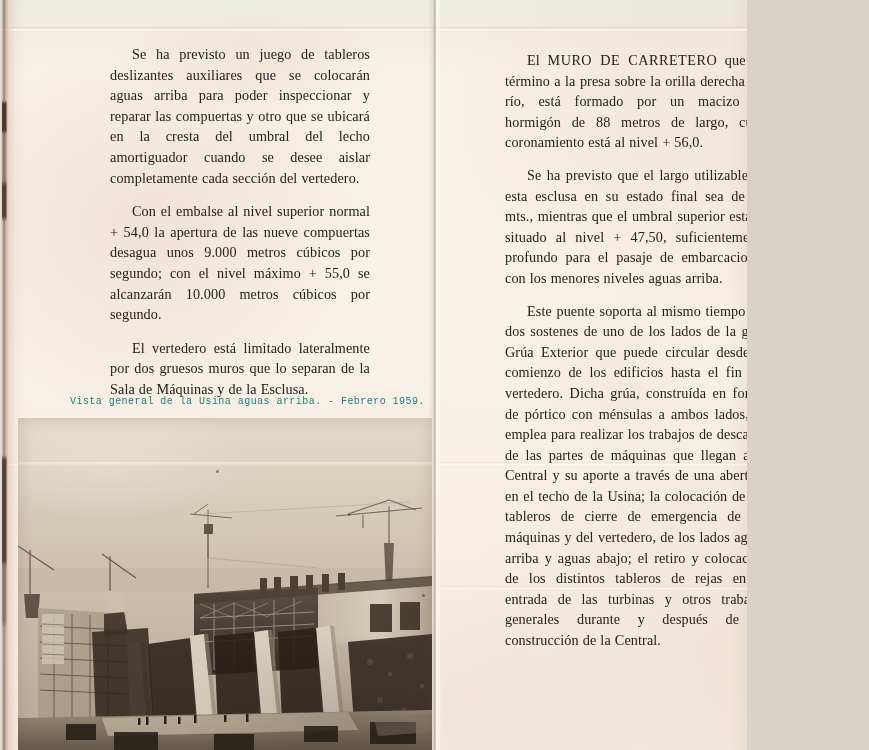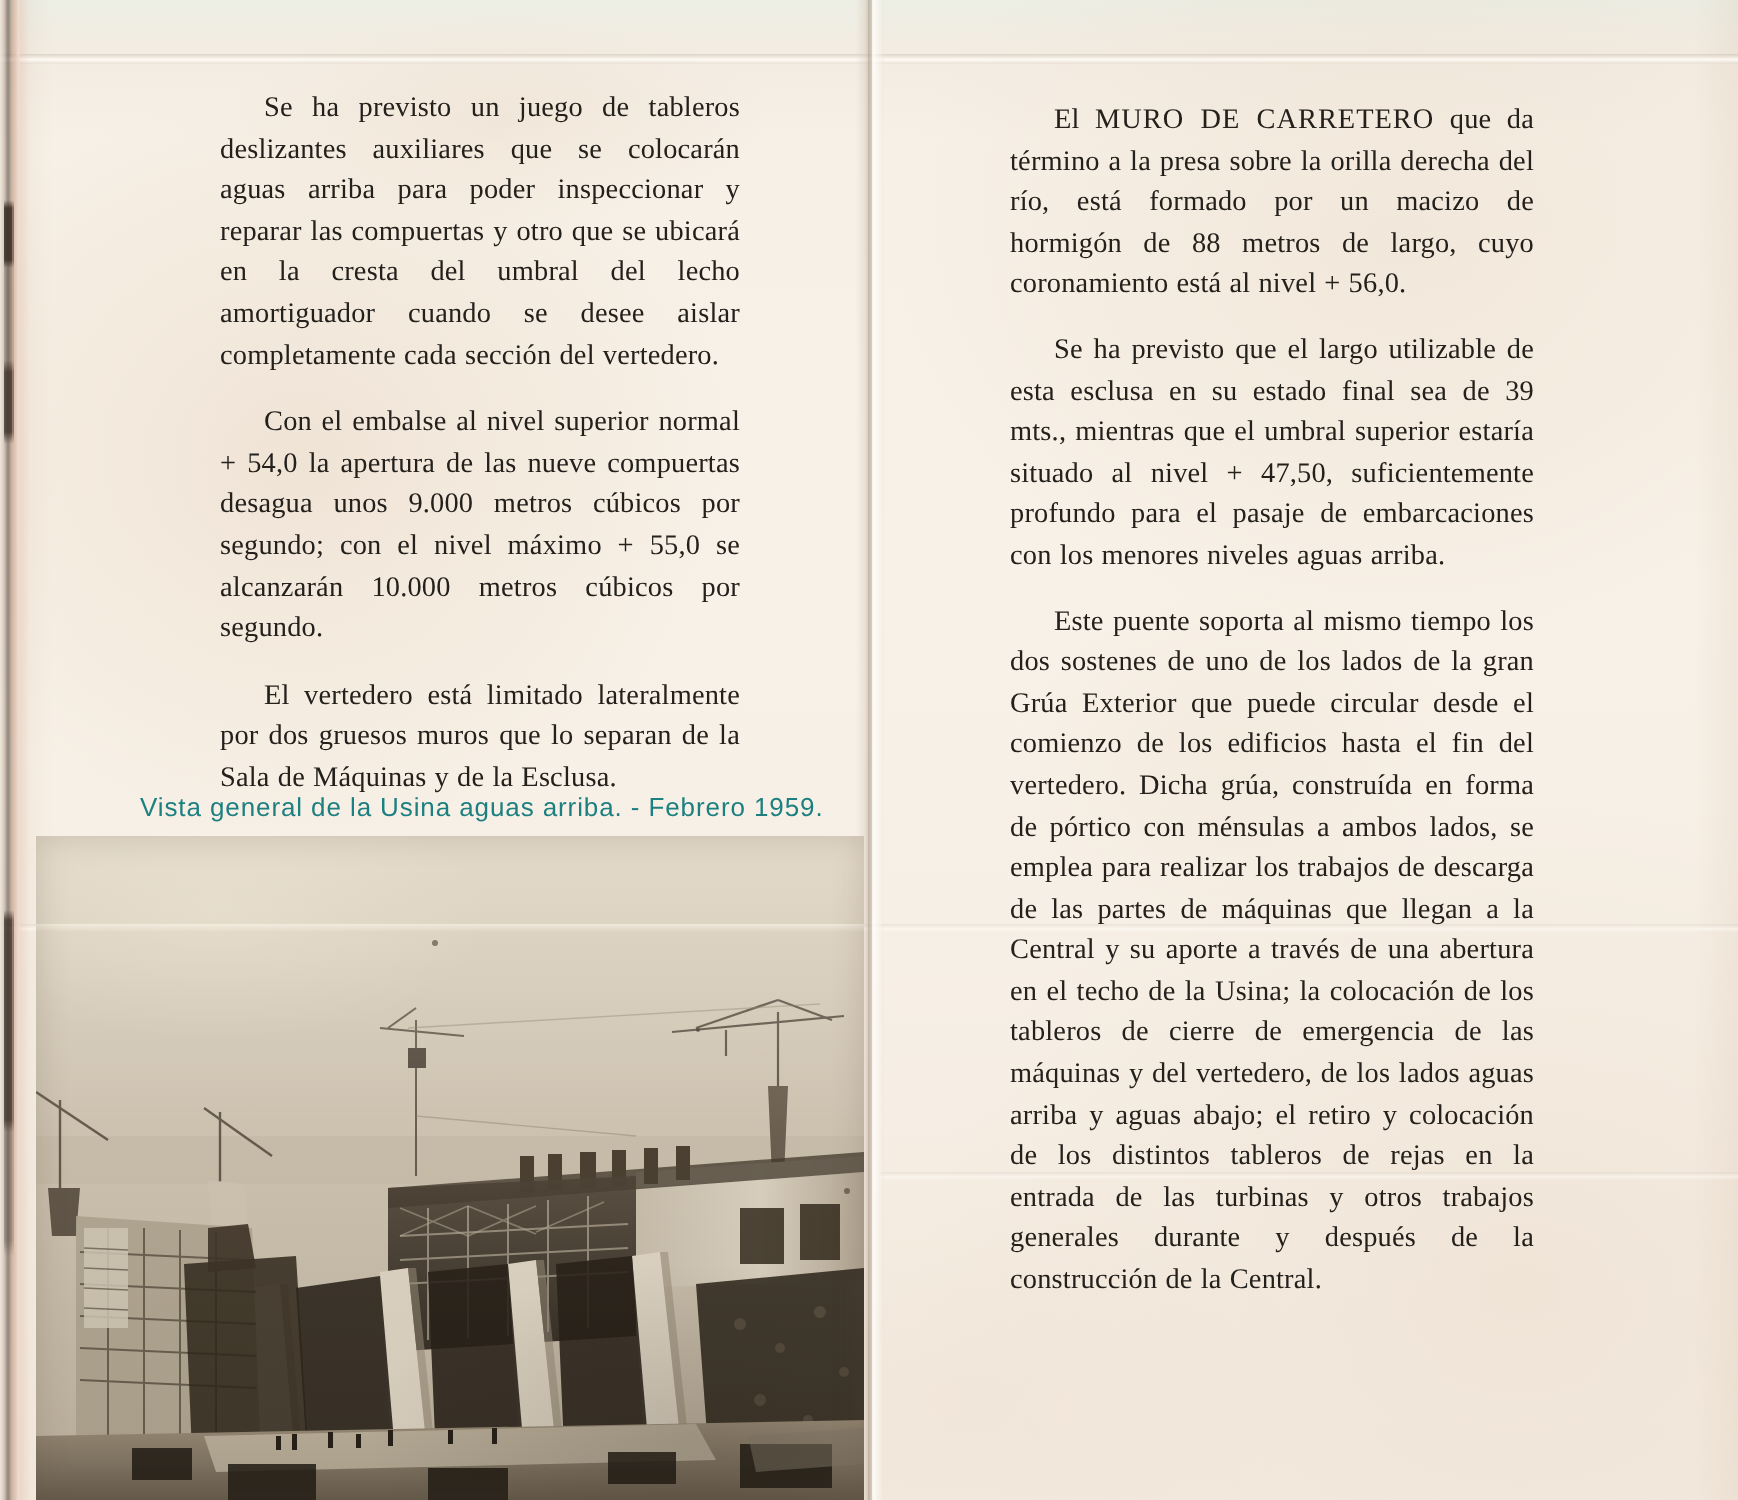--- a/index.html
+++ b/index.html
@@ -3,21 +3,21 @@
 <meta charset="utf-8">
 <title>Scanned Booklet Page</title>
 <style>
   html, body {
     margin: 0;
     padding: 0;
     background: #d8d2c8;
   }
   #page {
     position: relative;
-    width: 869px;
+    width: 747px;
     height: 750px;
     overflow: hidden;
     background: #e5e5e5;
     font-family: "Liberation Serif", "DejaVu Serif", serif;
   }
 
   
   .paper-base {
     position: absolute;
     inset: 0;
@@ -122,22 +122,22 @@
   #col-left  { left: 110px; top: 44px;  width: 260px; }
   #col-right { left: 505px; top: 50px;  width: 262px; }
   #col-right p { margin-bottom: 12px; }
 
   
   #caption {
     position: absolute;
     left: 70px;
     top: 396px;
     width: 360px;
-    font-family: Liberation Sans, sans-serif;
-    font-size: 13px;
+    font-family: Liberation Mono, monospace;
+    font-size: 10px;
     letter-spacing: .45px;
     color: #1c7f80;
     white-space: nowrap;
   }
 
   
   #photo {
     position: absolute;
     left: 18px;
     top: 418px;

